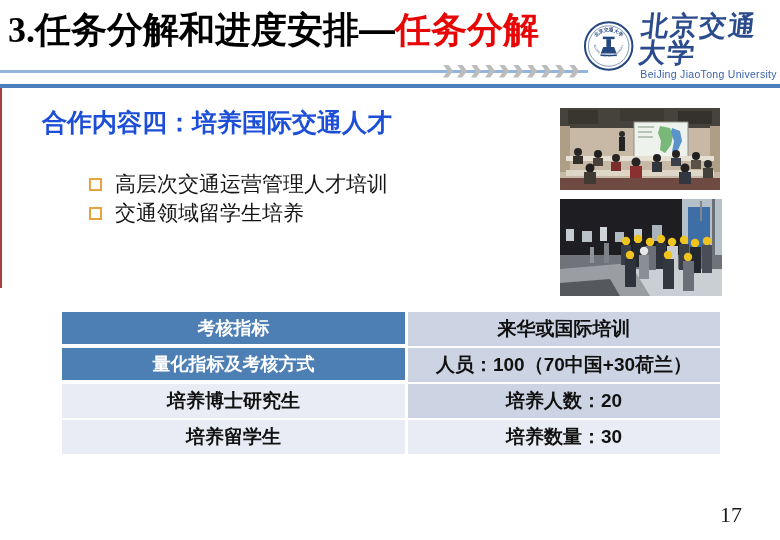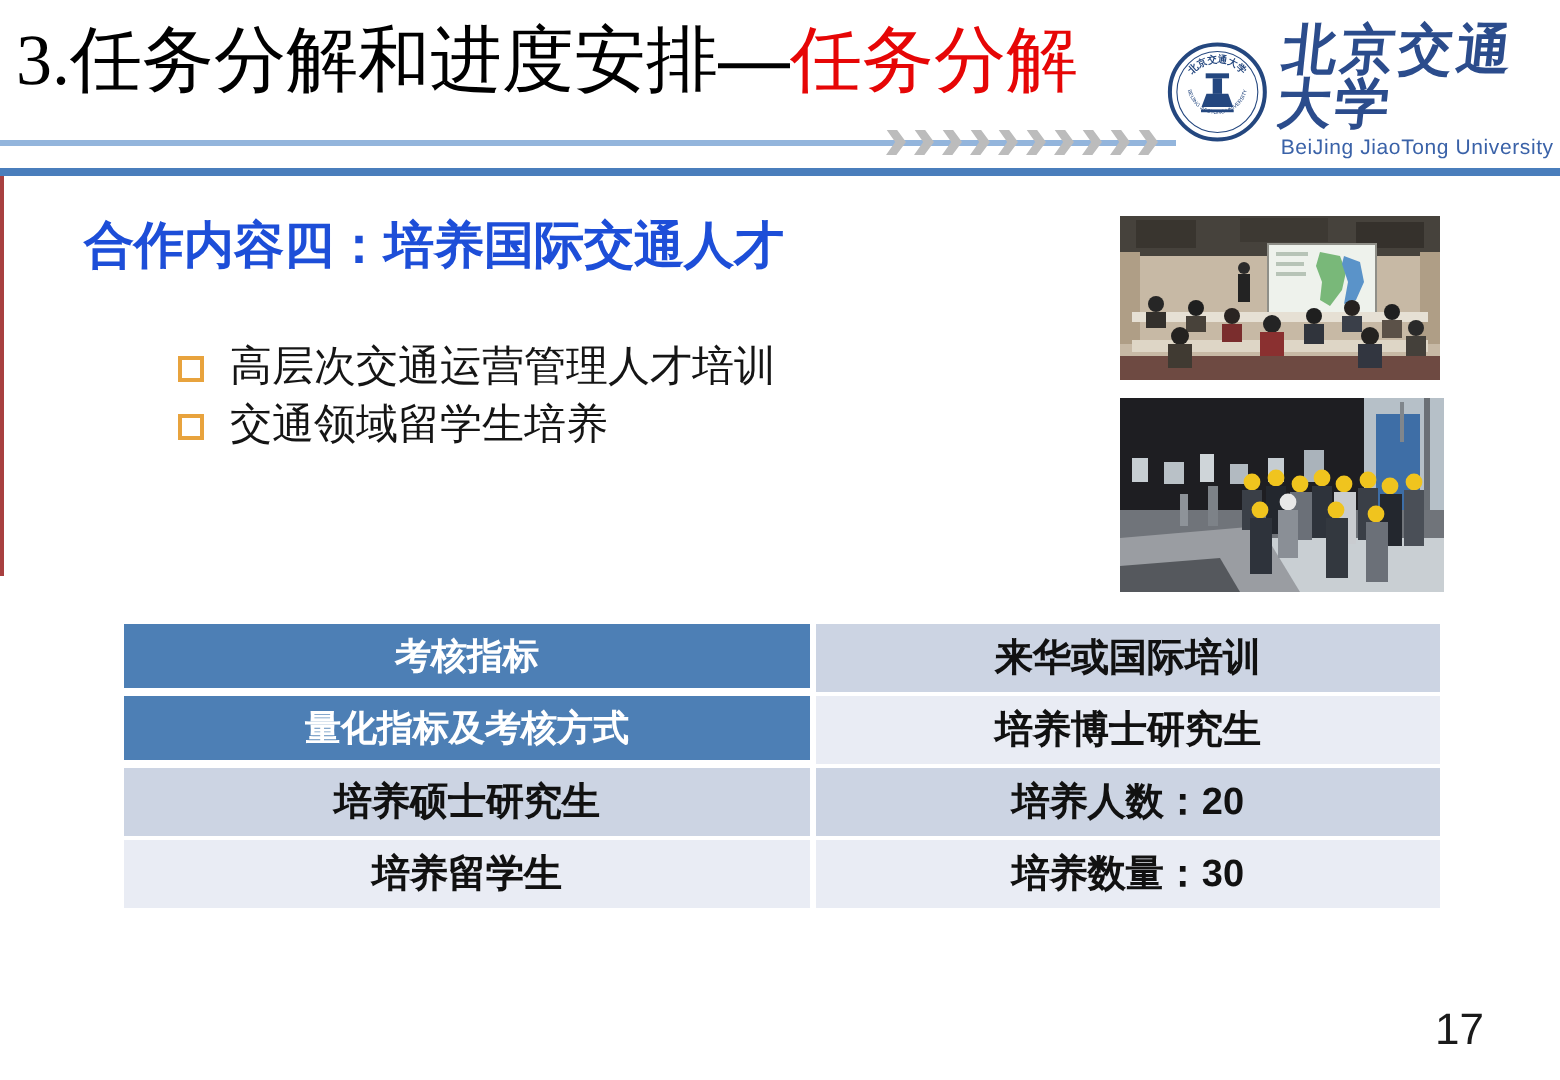--- a/index.html
+++ b/index.html
@@ -1,21 +1,21 @@
 <!DOCTYPE html>
 <html><head>
 <meta charset="utf-8">
 <style>
   html,body{margin:0;padding:0;}
   body{width:780px;height:540px;position:relative;background:#ffffff;overflow:hidden;
        font-family:"Liberation Sans","DejaVu Sans",sans-serif;}
   .abs{position:absolute;}
 
   
-  .title{left:8px;top:6px;font-size:36px;font-weight:normal;color:#000;white-space:nowrap;letter-spacing:0;}
+  .title{left:8px;top:6px;font-size:36px;font-weight:bold;color:#000;white-space:nowrap;letter-spacing:0;}
   .title .num{font-family:"Liberation Serif","DejaVu Serif",serif;}
   .title .red{color:#e60606;}
   .line-light{left:0;top:70px;width:588px;height:3px;background:#93b5dc;}
   .line-dark{left:0;top:84px;width:780px;height:4px;background:#4a7ebc;}
   .chevrons{left:443px;top:62px;width:150px;height:18px;display:flex;align-items:center;gap:4px;}
   .chev{width:10px;height:13px;background:#bcbcbc;
         clip-path:polygon(0 0,52% 0,100% 50%,52% 100%,0 100%,46% 50%);}
   .left-edge{left:0;top:88px;width:2px;height:200px;background:#a84040;}
 
   
@@ -40,21 +40,21 @@
   .ktable{left:62px;top:312px;width:638px;display:grid;grid-template-columns:343px 312px;
           column-gap:3px;row-gap:2px;background:#ffffff;}
   .kcell{display:flex;align-items:center;justify-content:center;text-align:center;}
   .khead{height:32px;background:#4d7fb5;color:#ffffff;font-size:18px;font-weight:bold;}
   .krow{height:34px;color:#111;font-size:19px;font-weight:bold;}
   .band-a{background:#ccd4e3;}
   .band-b{background:#e9ecf4;}
 
   
   .pagenum{right:38px;bottom:12px;font-size:22px;color:#1a1a1a;
-           font-family:Liberation Sans, sans-serif;}
+           font-family:Liberation Serif, serif;}
 </style>
 </head>
 <body>
 
 <div class="abs title">
   <span class="num">3.</span><span>任务分解和进度安排—</span><span class="red">任务分解</span>
 </div>
 
 <div class="abs line-light"></div>
 <div class="abs chevrons">
@@ -199,23 +199,23 @@
         <rect x="123" y="62" width="11" height="30" fill="#6b7078"></rect>
     </g>
   </svg>
 </div>
 
 <div class="abs ktable">
   <div class="kcell khead">考核指标</div>
   <div class="kcell krow band-a">来华或国际培训</div>
 
   <div class="kcell khead">量化指标及考核方式</div>
+  <div class="kcell krow band-a">人员：100（70中国+30荷兰）</div>
 
   <div class="kcell krow band-b">培养博士研究生</div>
 
-  <div class="kcell krow band-a">培养硕士研究生</div>
   <div class="kcell krow band-a">培养人数：20</div>
 
   <div class="kcell krow band-b">培养留学生</div>
   <div class="kcell krow band-b">培养数量：30</div>
 </div>
 
 <div class="abs pagenum">17</div>
 
 </body></html>

